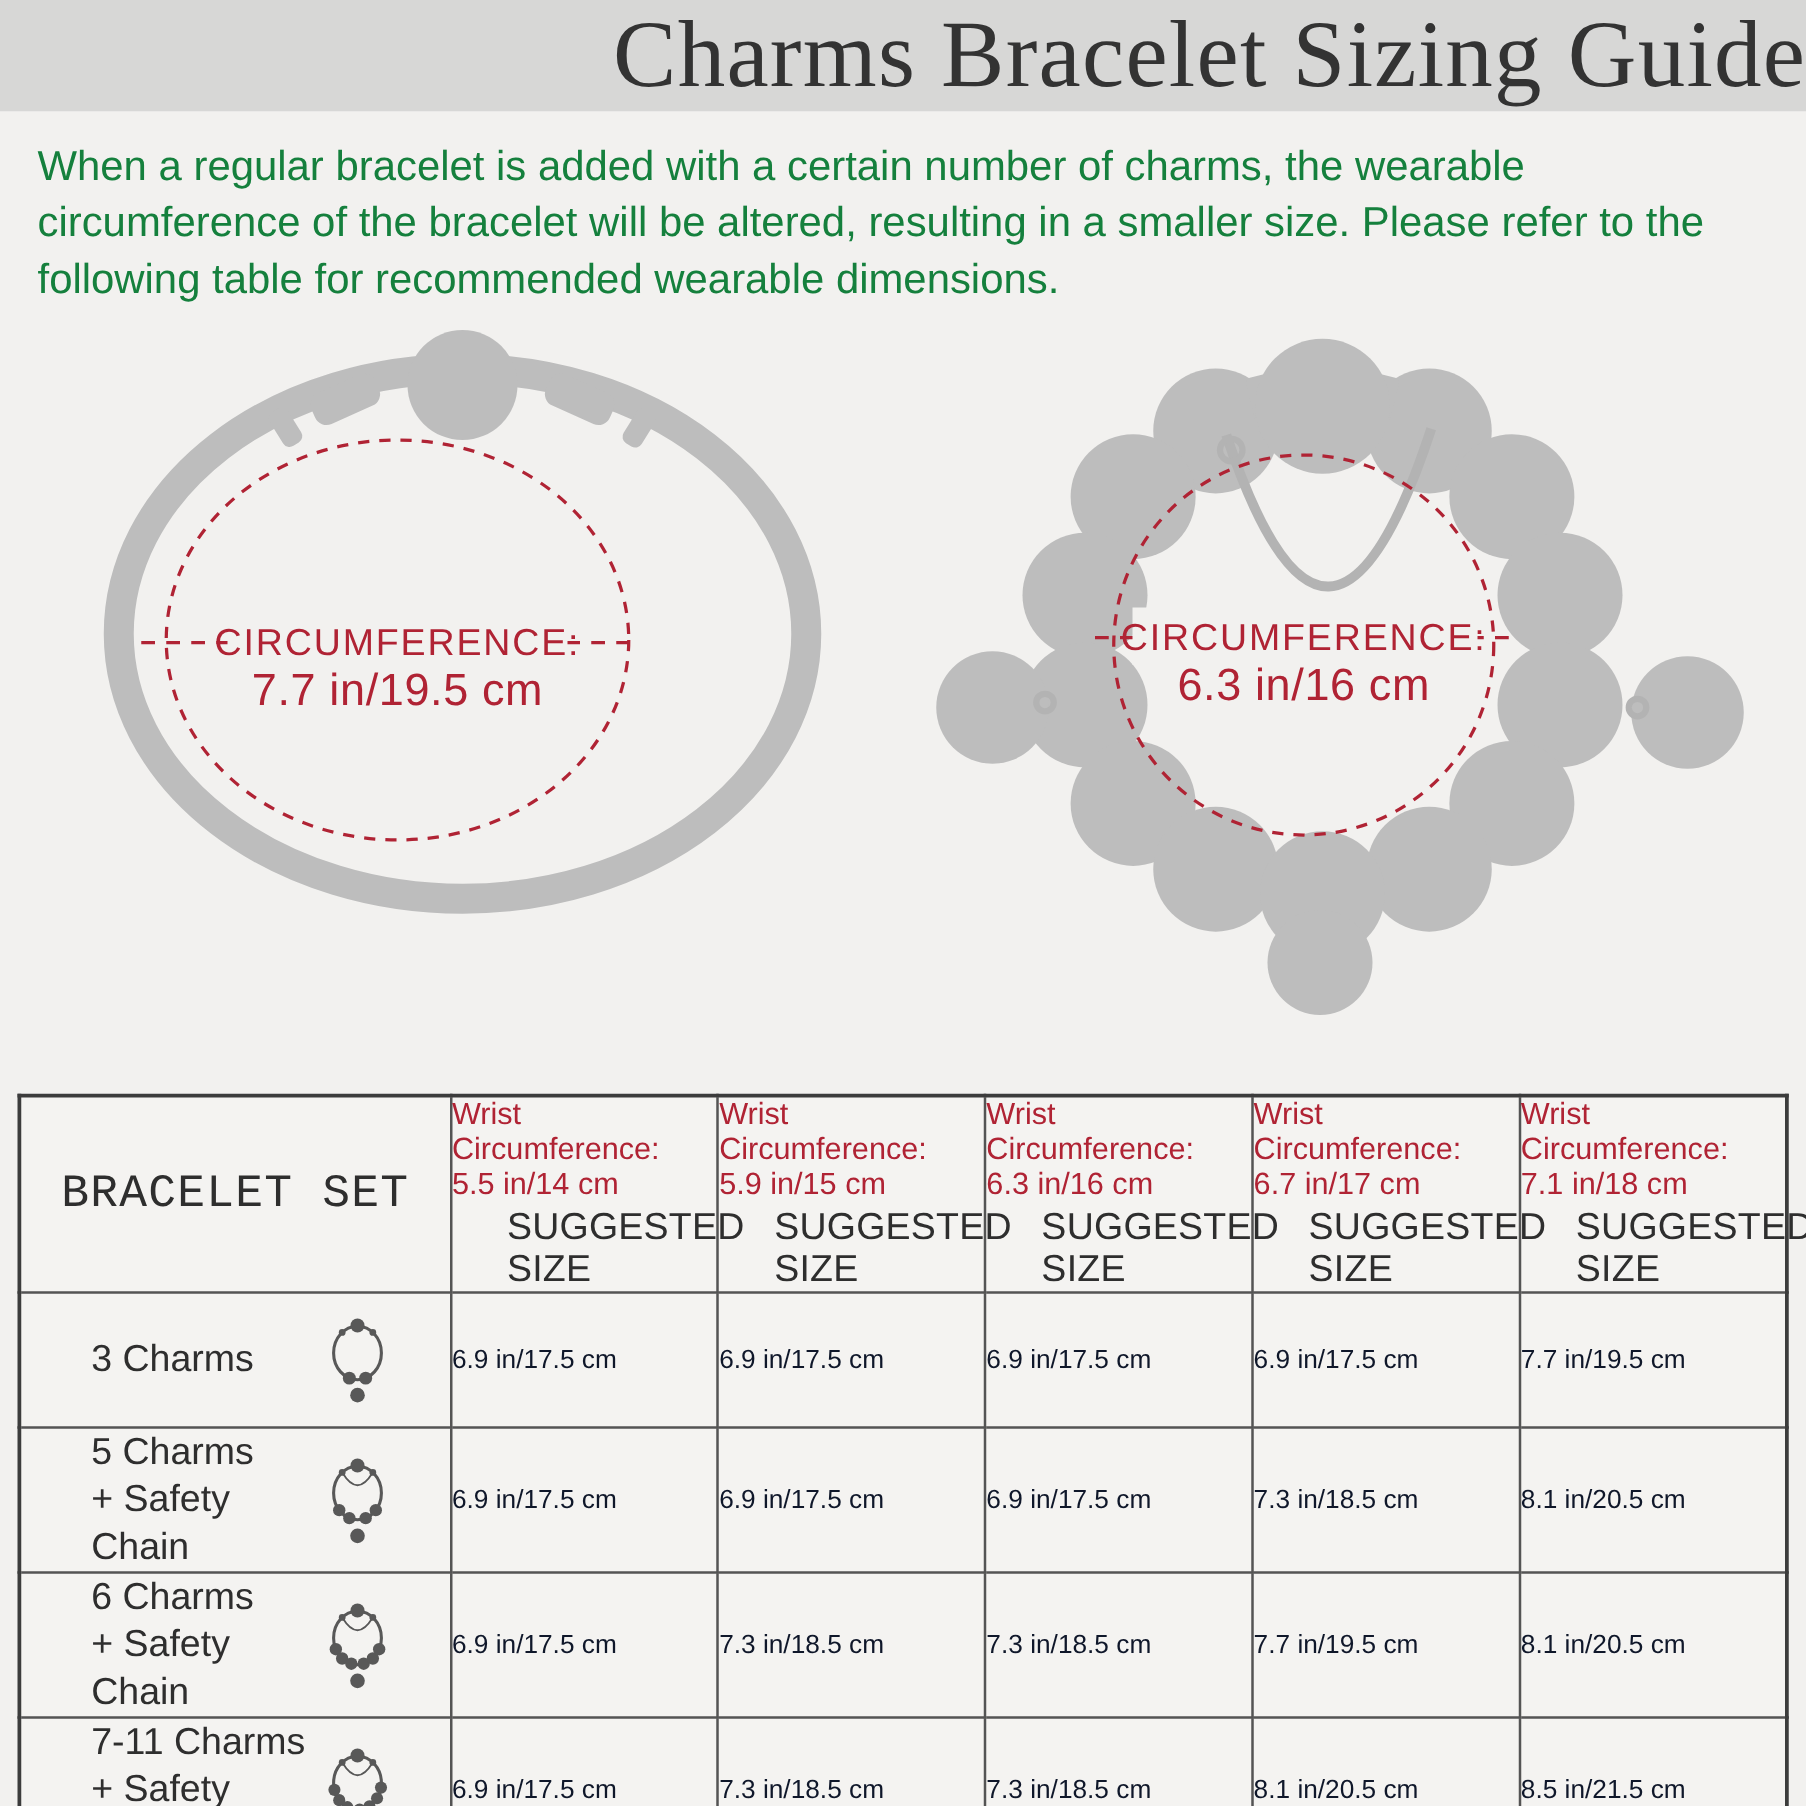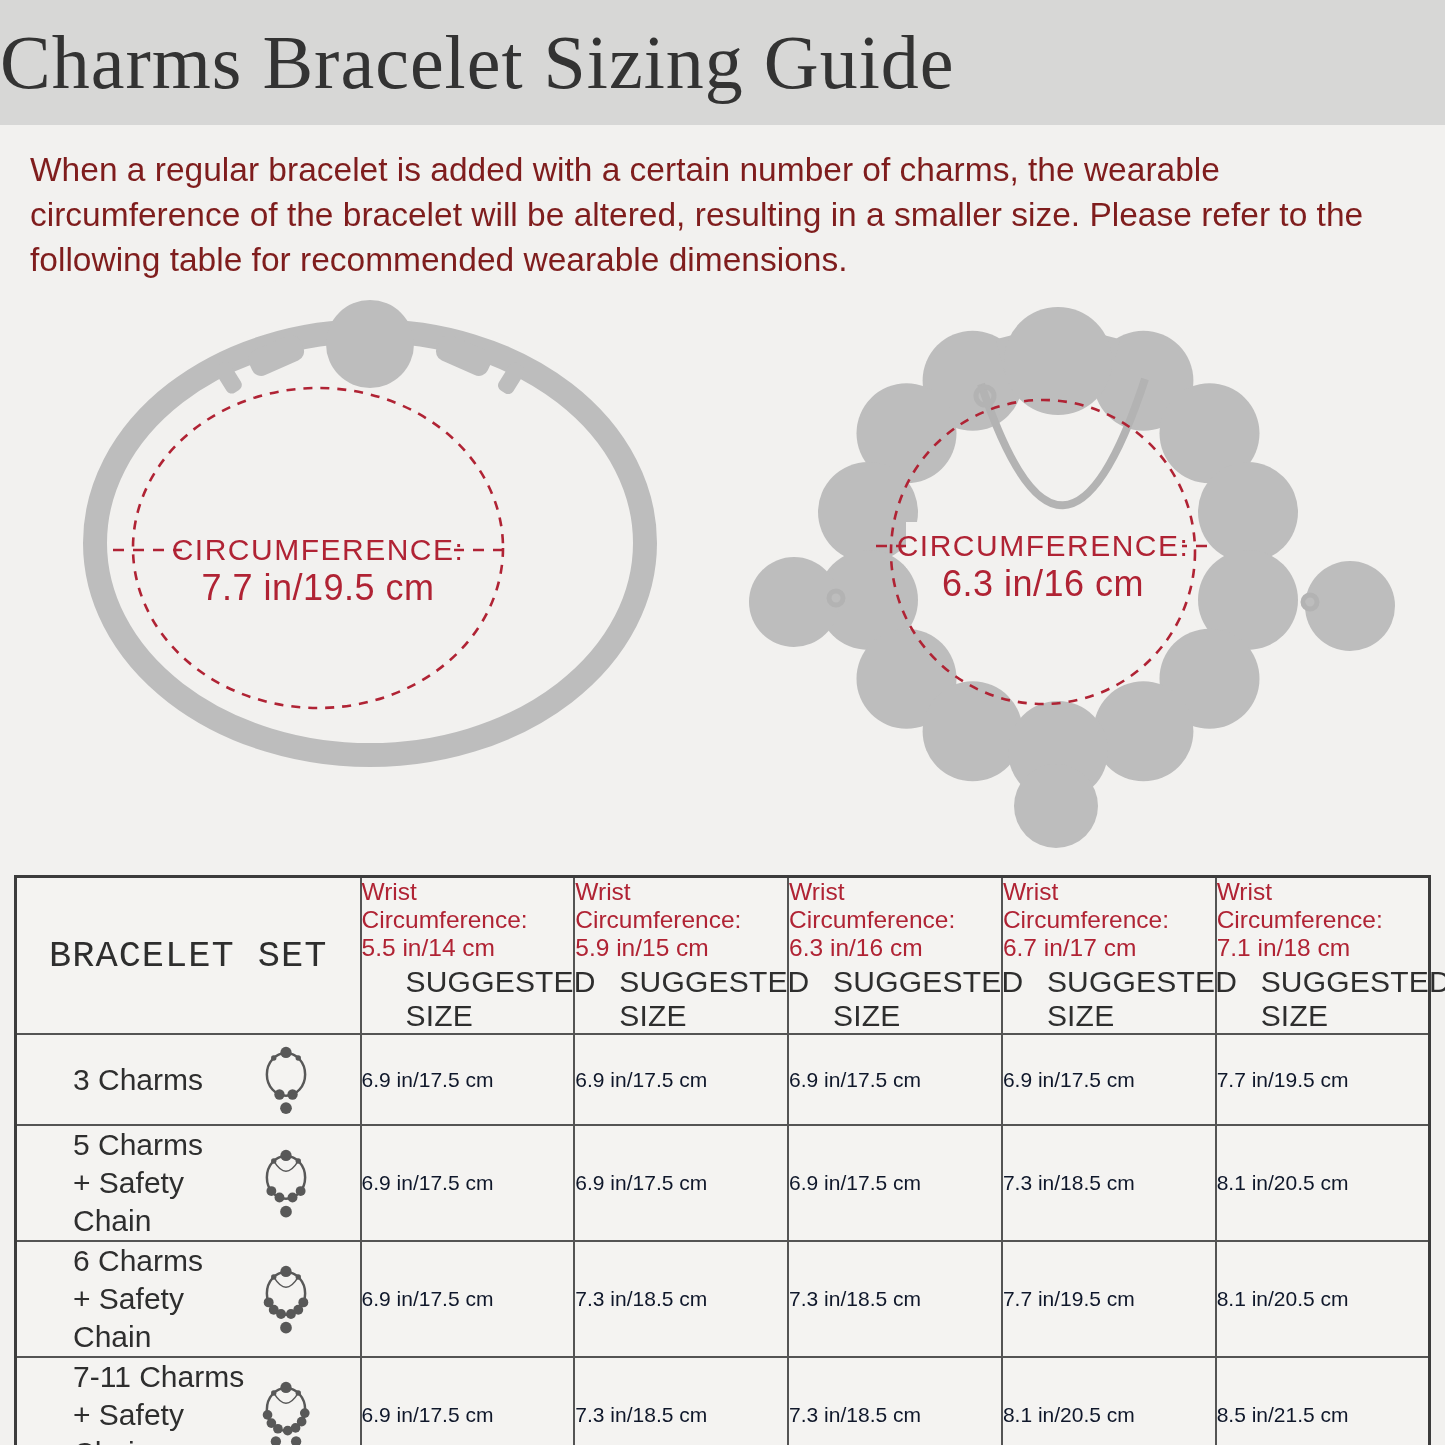--- a/index.html
+++ b/index.html
@@ -6,39 +6,39 @@
   body{
     width:1445px;height:1445px;
     background:#f2f1ef;
     font-family:"Liberation Sans", sans-serif;
     color:#333;
     overflow:hidden;
     position:relative;
   }
   
   .banner{
-    height:125px;
+    height:89px;
     background:#d7d7d6;
-    display:flex;align-items:center;justify-content:flex-start;
+    display:flex;align-items:center;justify-content:flex-end;
   }
   .banner h1{
     margin:0;
     font-family:"Liberation Serif", serif;
     font-weight:normal;
     font-size:76px;
     letter-spacing:1px;
     color:#333;
   }
   
   .intro{
     margin:22px 28px 0 30px;
     max-width:1400px;
     font-size:33.5px;
     line-height:45px;
-    color:#7f1d1d;
+    color:#15803d;
   }
   
   .diagrams{position:relative;height:592px;}
   .fig{position:absolute;margin:0;padding:0;}
   .fig-plain{left:70px;top:16px;}
   .fig-charm{left:738px;top:2px;}
   .dim-text{font-family:"Liberation Sans",sans-serif;fill:#b02334;}
   .dim-line1{font-size:30px;letter-spacing:1.5px;}
   .dim-line2{font-size:36px;letter-spacing:0.5px;}
   
@@ -61,21 +61,21 @@
     font-size:37px;
     letter-spacing:1px;
     color:#2e2e2e;
     text-align:center;
     font-family:Liberation Mono, monospace;
   }
   th.size-head{text-align:left;padding:4px 6px 4px 9px;vertical-align:middle;font-weight:normal;}
   .wrist{color:#b02334;font-size:24.5px;line-height:28px;}
   .wrist span{display:block;}
   .suggested{font-size:30px;color:#2e2e2e;margin-top:3px;letter-spacing:0.2px;padding-left:44px;}
-  tbody tr{height:91px;}
+  tbody tr{height:108px;}
   td.size-cell{text-align:left;font-size:21px;color:#0f172a;}
   td.set-cell .inner{
     display:flex;align-items:center;justify-content:space-between;
     padding:0 38px 0 56px;
   }
   .set-label{font-size:30px;line-height:38px;color:#2e2e2e;}
   .set-label span{display:block;}
   .row-icon{width:72px;height:80px;flex:0 0 auto;}
   .icon-stroke{stroke:#585858;fill:none;}
   .icon-fill{fill:#585858;}

